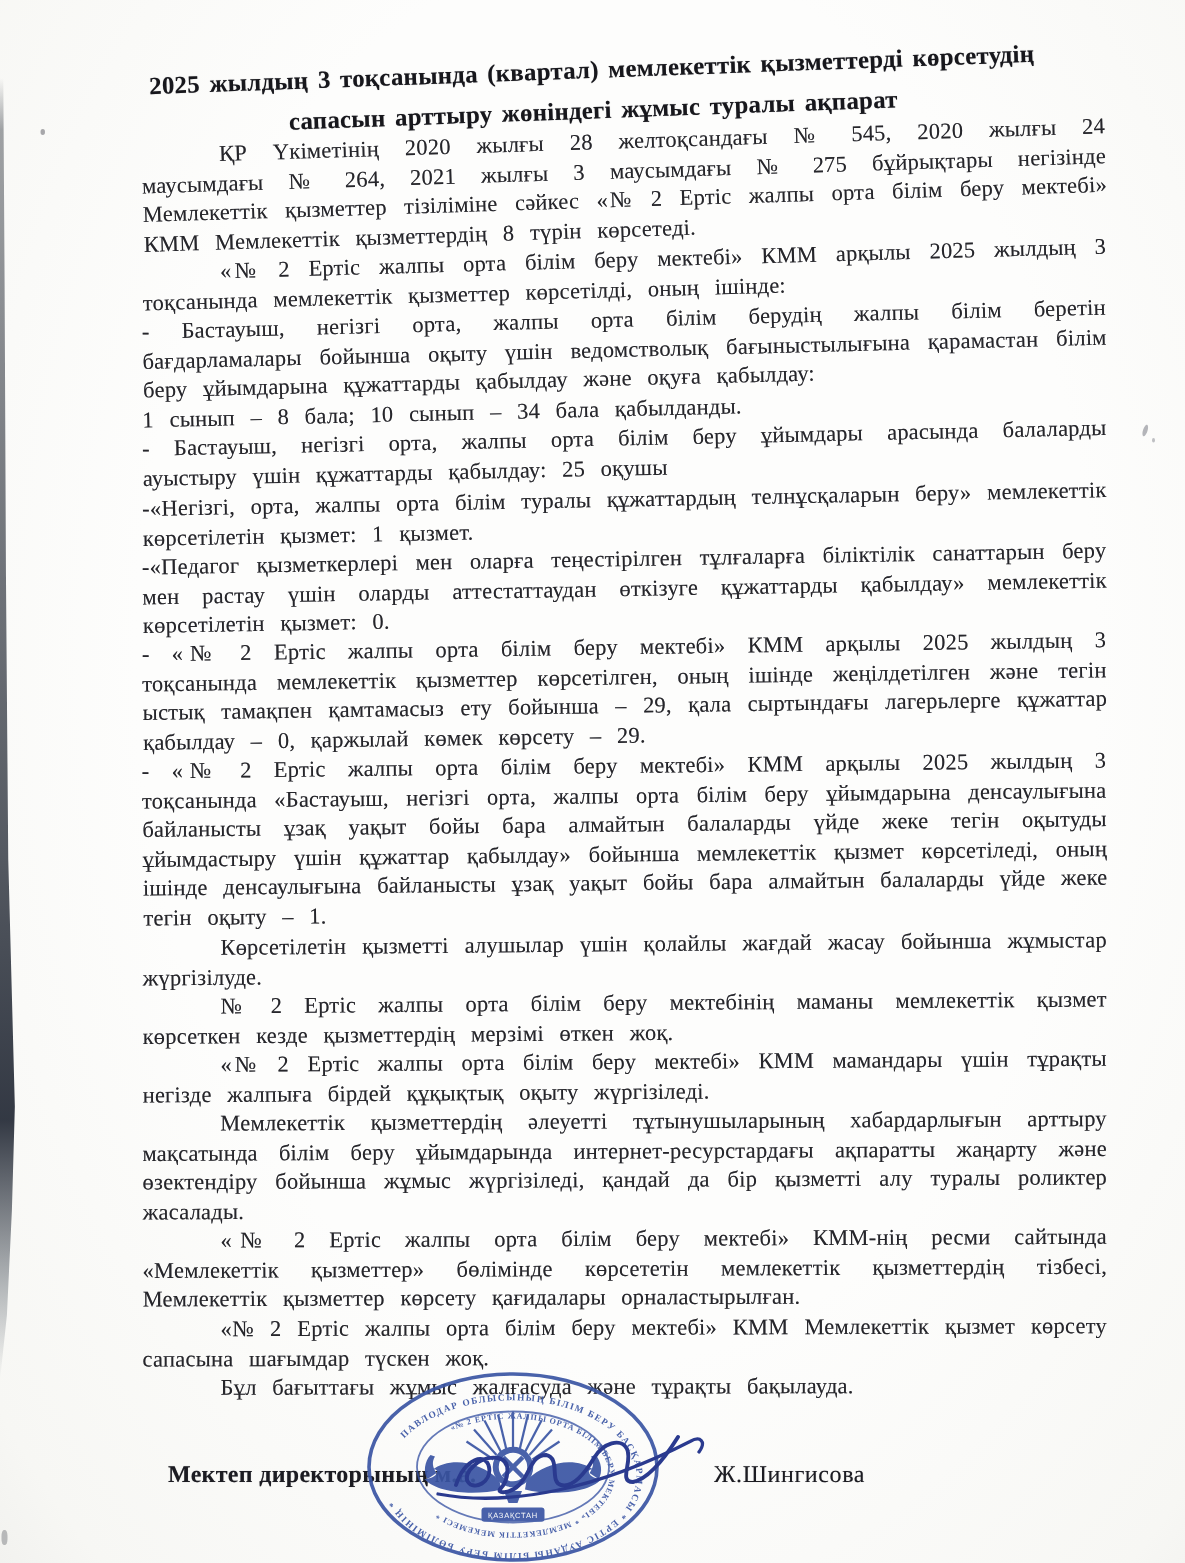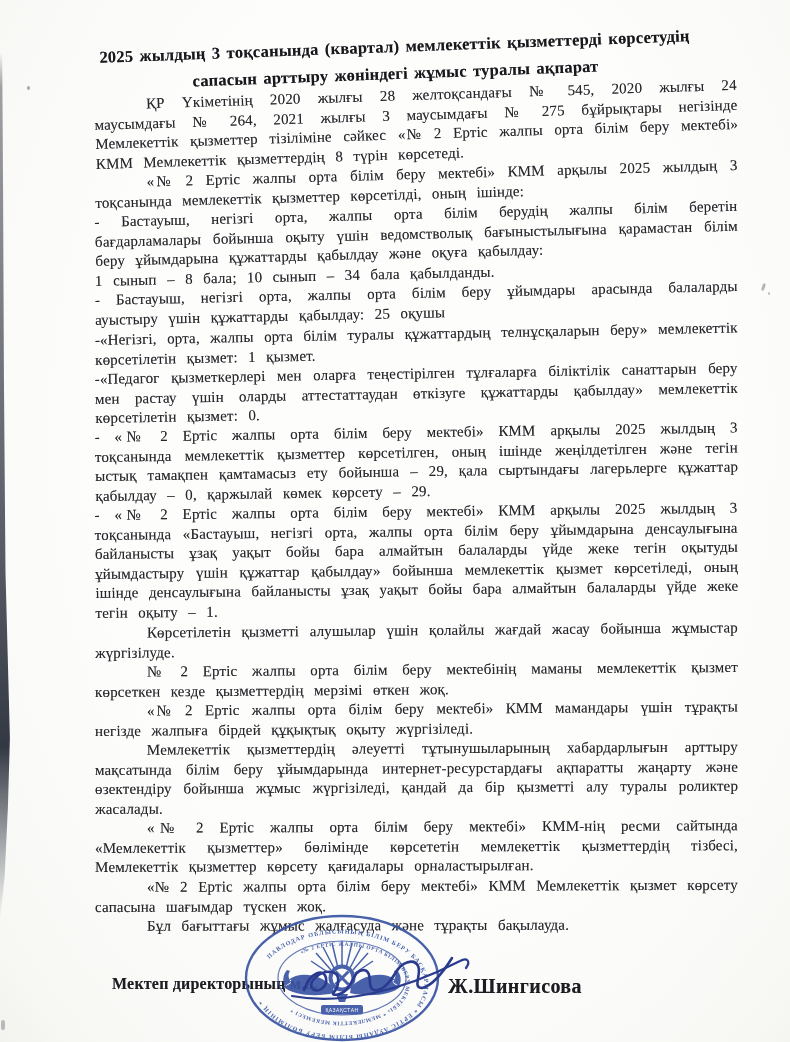--- a/index.html
+++ b/index.html
@@ -52,22 +52,22 @@
   .r10{transform:rotate(-.45deg);} .r11{transform:rotate(-.4deg);}
   .r12{transform:rotate(-.3deg);}  .r13{transform:rotate(-.25deg);}
   .r14{transform:rotate(-.2deg);}  .r15{transform:rotate(-.15deg);}
 
   .sig-label{
     position:absolute;left:112px;top:975px;
     font-weight:bold;font-size:16px;color:#1c1c22;letter-spacing:.2px;
     text-shadow:0 0 .5px rgba(10,10,20,.4);
   }
   .sig-name{
-    position:absolute;left:448px;top:975px;
-    font-weight:bold;font-size:20px;color:#1c1c22;letter-spacing:.4px;
+    position:absolute;left:476px;top:975px;
+    font-weight:normal;font-size:16px;color:#1c1c22;letter-spacing:.4px;
     text-shadow:0 0 .5px rgba(10,10,20,.4);
   }
   .stamp{position:absolute;left:242px;top:908px;width:200px;height:140px;opacity:.92;}
   .sig-ink{position:absolute;left:288px;top:944px;width:190px;height:66px;}
 </style>
 </head>
 <body>
 
 <div class="page">
 

